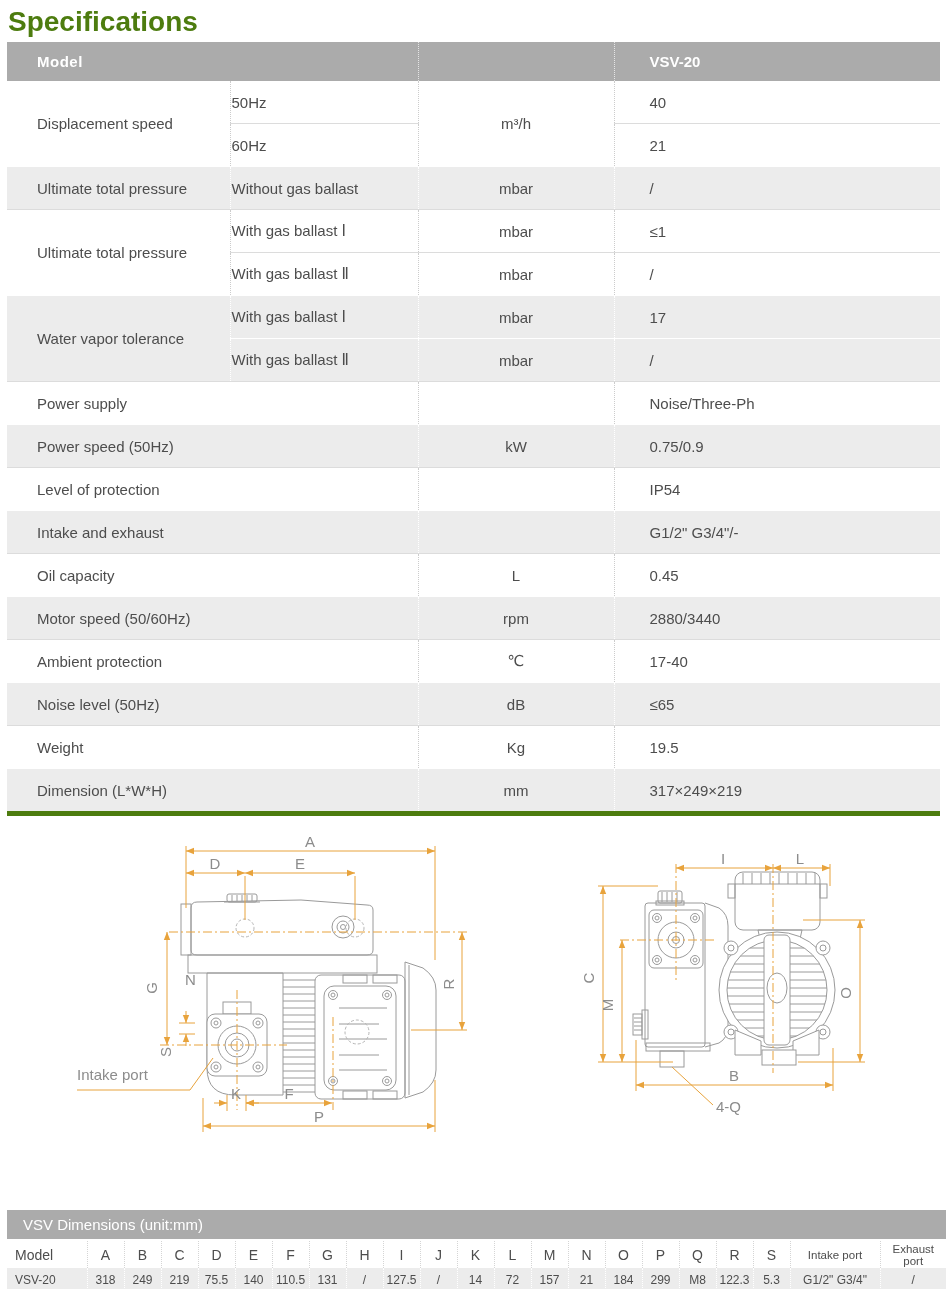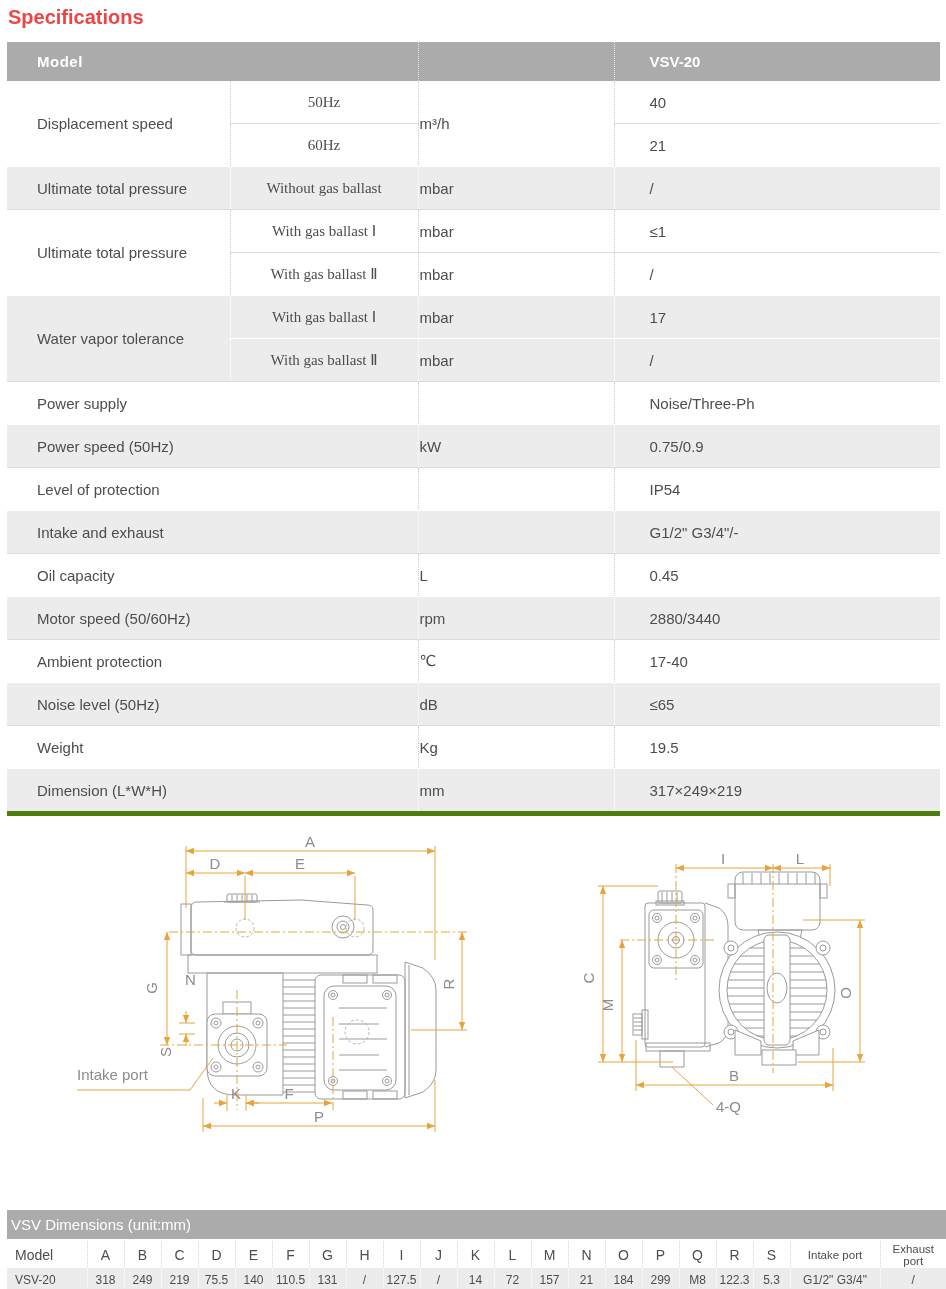--- a/index.html
+++ b/index.html
@@ -1,46 +1,46 @@
 <!DOCTYPE html>
 <html><head>
 <meta charset="utf-8">
 <style>
   html,body{margin:0;padding:0;background:#ffffff;}
   #page{position:relative;width:946px;height:1289px;background:#ffffff;overflow:hidden;
         font-family:"Liberation Sans","DejaVu Sans",sans-serif;}
-  .page-title{position:absolute;left:8px;top:6px;font-size:20px;font-weight:bold;color:#ef4444;}
+  .page-title{position:absolute;left:8px;top:6px;font-size:28px;font-weight:bold;color:#4d7c0f;}
 
   
   table.spec{position:absolute;left:7px;top:42px;width:933px;border-collapse:collapse;
              table-layout:fixed;font-size:15px;color:#4d4d4d;}
   table.spec th{background:#ababab;color:#ffffff;font-weight:bold;height:37px;text-align:left;
                 font-size:15px;}
   table.spec th.h-model{padding-left:30px;letter-spacing:.5px;}
   table.spec th.h-unit{border-left:1px dotted #e6e6e6;}
   table.spec th.h-product{padding-left:35px;border-left:1px dotted #e6e6e6;}
   table.spec td{height:40px;border-top:1px solid #dcdcdc;font-weight:normal;}
   table.spec tr.shade{background:#ececec;}
   table.spec tr.shade td{border-top-color:#ffffff;}
   table.spec tr:first-child td{border-top:none;}
   table.spec tr:last-child td{border-bottom:5px solid #4d7c0f;}
   td.c-param{text-align:left;padding-left:30px;}
-  td.c-sub{text-align:center;border-left:1px dotted #cccccc;font-family:Liberation Serif, serif;}
-  td.c-unit{text-align:left;border-left:1px dotted #cccccc;margin-top:28px;}
+  td.c-sub{text-align:left;border-left:1px dotted #cccccc;}
+  td.c-unit{text-align:center;border-left:1px dotted #cccccc;margin-top:28px;}
   td.c-value{text-align:left;padding-left:35px;border-left:1px dotted #cccccc;}
   tr.shade td.c-sub,tr.shade td.c-unit,tr.shade td.c-value{border-left-color:#ffffff;}
 
   
   .drawL{position:absolute;left:55px;top:812px;}
   .drawR{position:absolute;left:565px;top:838px;}
   svg text{font-family:"Liberation Sans","DejaVu Sans",sans-serif;fill:#8c8c8c;font-size:15px;}
 
   
   .dim-bar{position:absolute;left:7px;top:1210px;width:939px;height:29px;background:#ababab;
-           color:#ffffff;font-size:15px;line-height:29px;padding-left:4px;box-sizing:border-box;}
+           color:#ffffff;font-size:15px;line-height:29px;padding-left:16px;box-sizing:border-box;}
   table.dim{position:absolute;left:7px;top:1241px;width:939px;border-collapse:collapse;
             table-layout:fixed;}
   table.dim thead th{height:25px;font-size:14px;font-weight:normal;color:#4d4d4d;
                      background:#ffffff;text-align:center;border-left:1px dotted #d5d5d5;}
   table.dim thead th.first{text-align:left;padding-left:8px;border-left:none;}
   table.dim thead th.port{font-size:11.5px;}
   table.dim tbody td{height:22px;background:#ececec;font-size:12px;color:#4d4d4d;
                      text-align:center;border-left:1px dotted #ffffff;}
   table.dim tbody td.first{text-align:left;padding-left:8px;border-left:none;}
 </style>

